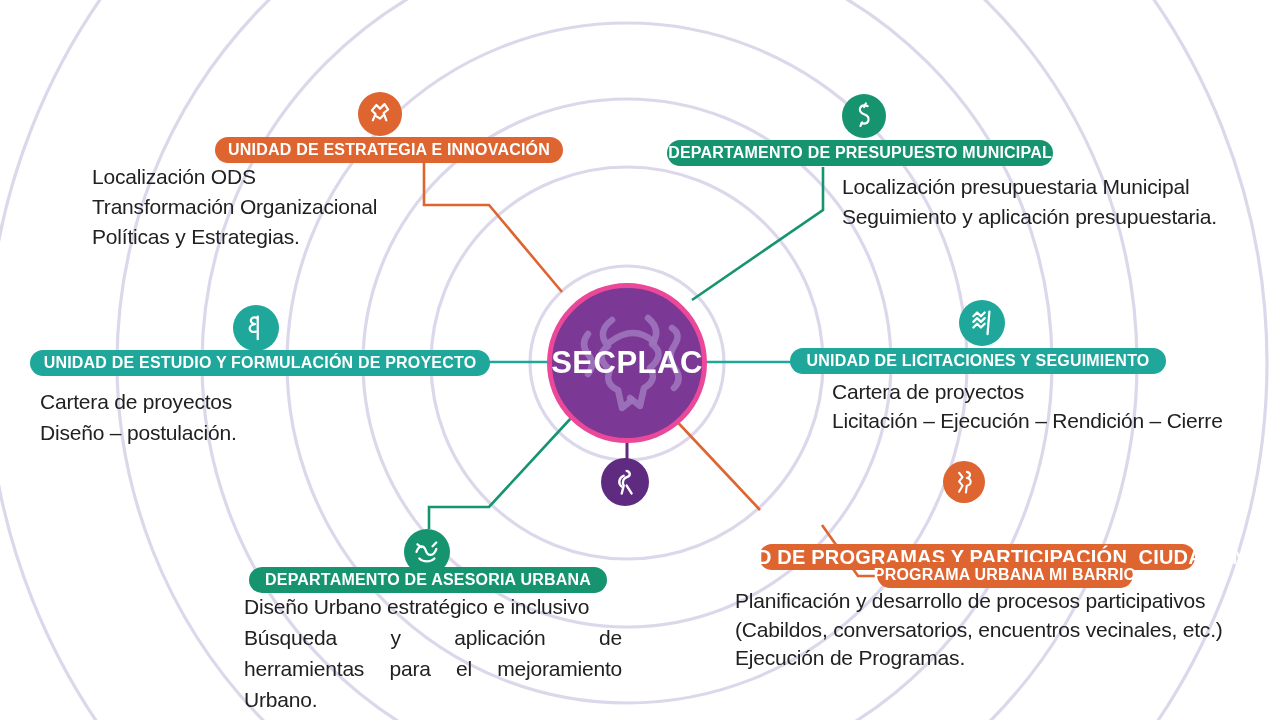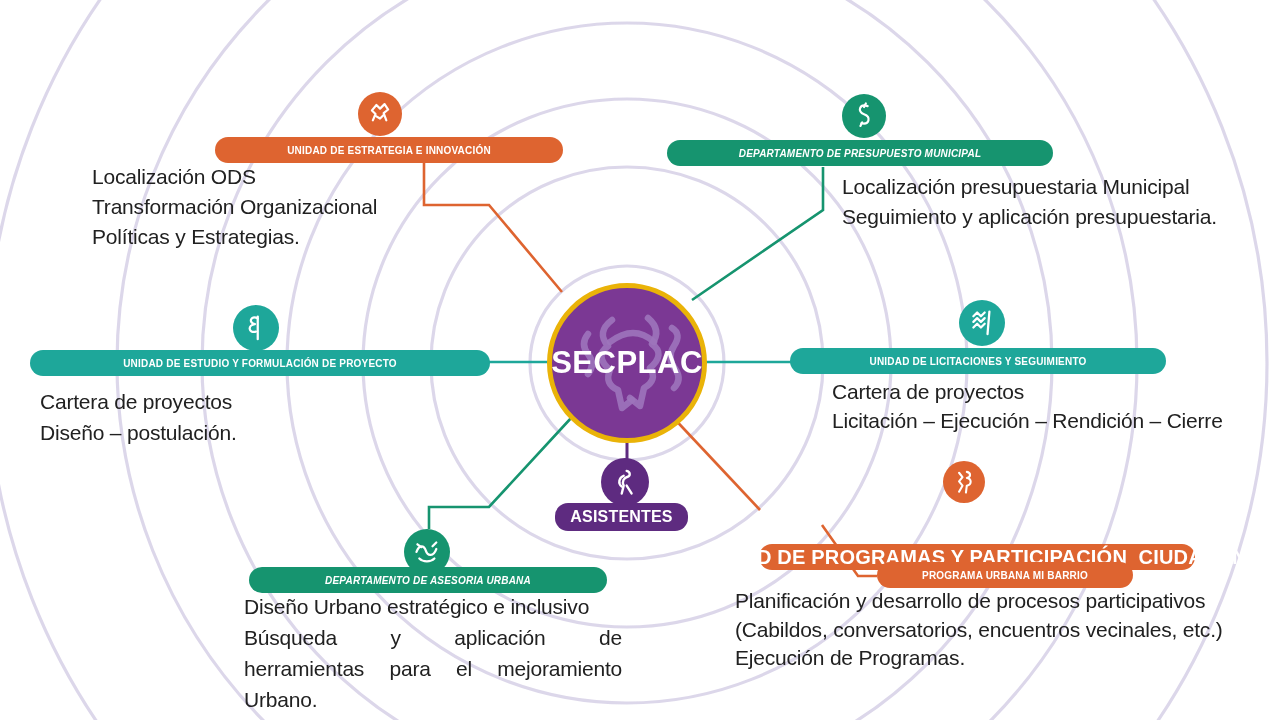--- a/index.html
+++ b/index.html
@@ -5,25 +5,25 @@
   html,body{margin:0;padding:0;background:#fff;}
   #canvas{
     position:relative;width:1280px;height:720px;overflow:hidden;background:#fff;
     font-family:"Liberation Sans",sans-serif;
   }
   svg.bg{position:absolute;left:0;top:0;width:1280px;height:720px;}
   
   .banner{
     position:absolute;height:26px;box-sizing:border-box;border-radius:13px;
     display:flex;align-items:center;justify-content:center;
-    color:#fff;font-weight:700;font-size:10px;letter-spacing:.2px;white-space:pre;
+    color:#fff;font-weight:700;font-size:16px;letter-spacing:.2px;white-space:pre;
     padding:0 10px;
   }
   .orange{background:#DE6430;}
-  .green{background:#16946F;font-style:italic;}
+  .green{background:#16946F;}
   .teal{background:#1EA79A;}
   .purple{background:#5E2B80;}
   .b0{left:215px;top:137px;width:348px;}
   .b1{left:667px;top:140px;width:386px;}
   .b2{left:30px;top:350px;width:460px;text-align:right;}
   .b3{left:790px;top:348px;width:376px;}
   .b4{left:249px;top:567px;width:358px;}
   .b5{left:759px;top:499px;width:436px;font-size:20px;margin-top:45px;}
   .b6{left:877px;top:562px;width:256px;}
   .b7{left:555px;top:503px;width:133px;height:28px;font-size:16px;}
@@ -34,21 +34,21 @@
   .i0{left:358px;top:92px;width:44px;height:44px;}
   .i1{left:842px;top:94px;width:44px;height:44px;}
   .i2{left:233px;top:305px;width:46px;height:46px;}
   .i3{left:959px;top:300px;width:46px;height:46px;}
   .i4{left:404px;top:529px;width:46px;height:46px;}
   .i5{left:943px;top:461px;width:42px;height:42px;}
   .i6{left:601px;top:458px;width:48px;height:48px;}
   
   .center{
     position:absolute;left:547px;top:283px;width:160px;height:160px;border-radius:50%;
-    background:#7B3894;border:5px solid #eab308;box-sizing:border-box;
+    background:#7B3894;border:5px solid #ec4899;box-sizing:border-box;
     display:flex;align-items:center;justify-content:center;
   }
   .center .glyph{position:absolute;left:8px;top:2px;width:140px;height:150px;}
   .center .glyph path{stroke:#9D74BB;stroke-width:6.5;fill:none;stroke-linecap:round;stroke-linejoin:round;opacity:.9;}
   .center span{
     position:relative;color:#fff;font-weight:700;font-size:31px;letter-spacing:.5px;
   }
   
   .desc{position:absolute;color:#212121;font-size:21px;line-height:30px;letter-spacing:-0.2px;}
   .dA{left:92px;top:162px;}
@@ -146,21 +146,20 @@
       </svg>
   </div>
 
   <div class="banner orange b0">UNIDAD DE ESTRATEGIA E INNOVACIÓN</div>
   <div class="banner green b1">DEPARTAMENTO DE PRESUPUESTO MUNICIPAL</div>
   <div class="banner teal b2">UNIDAD DE ESTUDIO Y FORMULACIÓN DE PROYECTO</div>
   <div class="banner teal b3">UNIDAD DE LICITACIONES Y SEGUIMIENTO</div>
   <div class="banner green b4">DEPARTAMENTO DE ASESORIA URBANA</div>
   <div class="banner orange b5">UNIDAD DE PROGRAMAS Y PARTICIPACIÓN  CIUDADANA</div>
   <div class="banner orange b6">PROGRAMA URBANA MI BARRIO</div>
-  <div class="banner purple b7">ASISTENTES</div>
 
   <div class="desc dA">
     <div>Localización ODS</div>
     <div>Transformación Organizacional</div>
     <div>Políticas y Estrategias.</div>
   </div>
   <div class="desc dB">
     <div>Localización presupuestaria Municipal</div>
     <div>Seguimiento y aplicación presupuestaria.</div>
   </div>

